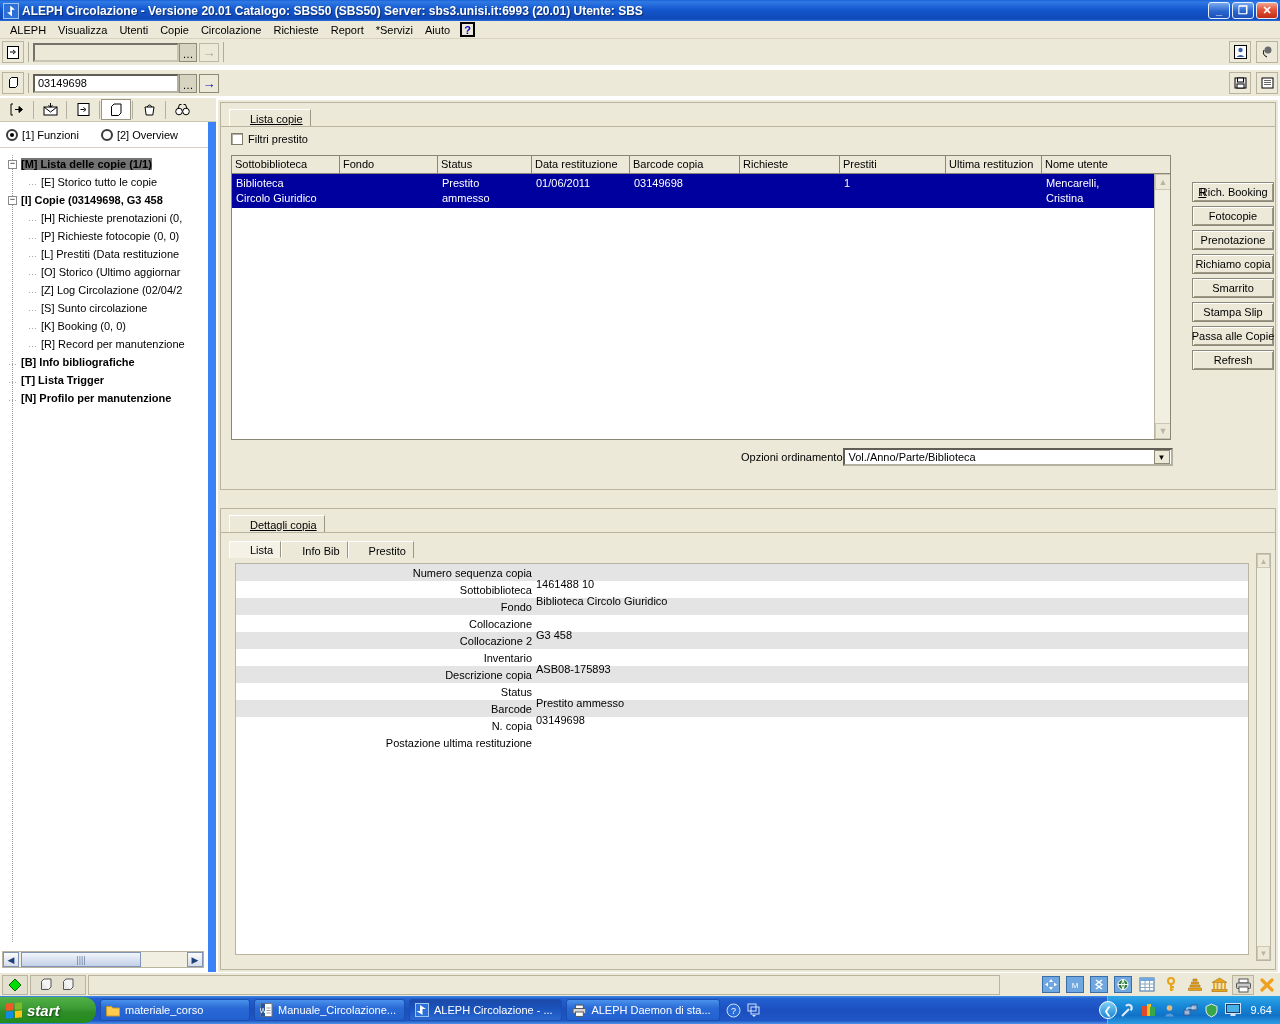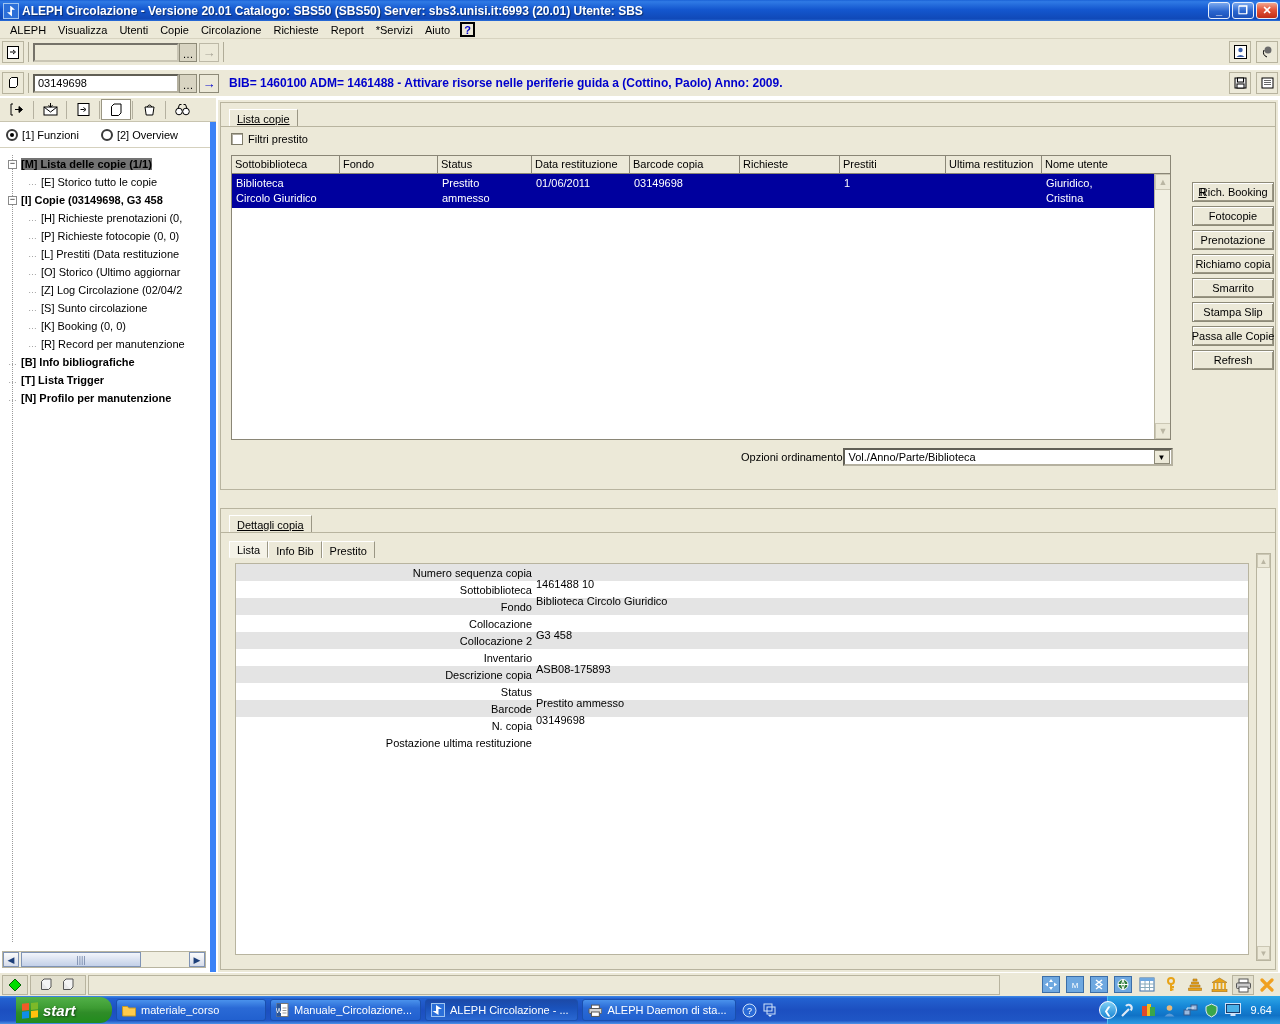--- a/index.html
+++ b/index.html
@@ -103,21 +103,21 @@
   .icontb .ibtn {
     width: 30px; height: 21px; background: #ece9d8; border: 1px solid transparent;
     display: flex; align-items: center; justify-content: center; font-size: 12px;
   }
   .icontb .ibtn.active { background: #ffffff; border: 1px solid #9a9684; }
   .icontb .idiv { width: 1px; height: 18px; background: #b5b1a0; }
 
   
   .leftpanel {
     position: absolute; left: 0; top: 122px; width: 216px; height: 850px;
-    background: #ffffff; border-right: 6px solid #3b82f6;
+    background: #ffffff; border-right: 8px solid #3b82f6;
   }
   .radiorow {
     height: 26px; display: flex; align-items: center; gap: 4px;
     background: #ffffff; border-bottom: 1px solid #d5d1be; padding: 0 6px;
   }
   .radio { width: 12px; height: 12px; border-radius: 50%; border: 2px solid #3a3a3a;
     background: #fff; position: relative; flex: none; }
   .radio.on::after { content: ""; position: absolute; left: 2px; top: 2px; width: 4px; height: 4px;
     border-radius: 50%; background: #000; }
   .radiorow .rl { font-size: 11px; margin-right: 18px; }
@@ -147,21 +147,21 @@
     background: linear-gradient(180deg,#f2f5fb,#c3d0e8); border: 1px solid #7f93b5;
     display: flex; align-items: center; justify-content: center; color: #6d80a4; font-size: 9px; }
   .hscroll .spacer { flex: 1; }
 
   
   .work { position: absolute; left: 218px; top: 100px; width: 1060px; height: 872px; background: #ece9d8; }
 
   .panel { position: absolute; background: #ece9d8; border: 1px solid #b8b49f; }
   .tabstrip { position: absolute; left: 8px; top: 6px; height: 17px; display: flex; align-items: flex-end; }
   .tab {
-    height: 17px; padding: 1px 7px 0 7px; font-size: 11px; background: #ece9d8;
+    height: 17px; padding: 1px 7px 0 20px; font-size: 11px; background: #ece9d8;
     border-left: 1px solid #fff; border-top: 1px solid #fff; border-right: 1px solid #9a9684;
     display: flex; align-items: center;
   }
   .tab .u { text-decoration: underline; }
   .tabline { position: absolute; left: 0; right: 0; top: 23px; height: 1px; background: #b8b49f; }
 
   .cbrow { position: absolute; left: 10px; top: 30px; display: flex; align-items: center; gap: 5px; }
   .cbox { width: 12px; height: 12px; background: #fff; border: 1px solid #7f7c6a; box-shadow: inset 1px 1px 0 #b0ada0; flex:none; }
 
   
@@ -212,21 +212,21 @@
              display: flex; align-items: center; justify-content: center; background: #e3e0cf; }
   .sb-right { position: absolute; right: 2px; display: flex; gap: 2px; align-items: center; }
   .sb-icon { width: 22px; height: 20px; display: flex; align-items: center; justify-content: center;
              font-size: 12px; border: 1px solid transparent; }
 
   
   .taskbar { position: absolute; left: 0; top: 996px; width: 1280px; height: 28px;
              background: linear-gradient(180deg,#3f8ae8 0%, #2361d0 9%, #1c4fc0 50%, #1f56c6 88%, #4d93e8 100%);
              display: flex; align-items: center; }
   .startbtn {
-    width: 96px; height: 26px; margin-left: 16px;
+    width: 96px; height: 26px; margin-left: 0;
     background: linear-gradient(180deg,#52b048 0%, #3d9c33 42%, #2f8c28 60%, #218c1c 100%);
     border-top-right-radius: 12px; border-bottom-right-radius: 12px;
     display: flex; align-items: center; gap: 5px; padding-left: 6px;
     color: #fff; font-weight: bold; font-style: italic; font-size: 15px;
     text-shadow: 1px 1px 2px rgba(0,0,0,.5); flex: none;
   }
   .startflag { width: 16px; height: 15px; display: grid;
                grid-template-columns: 1fr 1fr; grid-template-rows: 1fr 1fr; gap: 1.5px;
                transform: skewY(-5deg); flex: none; }
   .startflag i { display: block; }
@@ -318,21 +318,20 @@
     <div class="sq-btn flat">
       <svg width="13" height="14" viewBox="0 0 13 14">
         <path d="M2.5 3.5 h6 v8 h-6 z" fill="#fff" stroke="#000"></path>
         <path d="M2.5 3.5 l2-2 h6 v8 l-2 2" fill="#fff" stroke="#000"></path>
       </svg>
     </div>
     <div class="sep-v"></div>
     <input class="addr-input r2" value="03149698" style="">
     <div class="dots-btn">…</div>
     <div class="go-btn">→</div>
-    <div class="bibtitle">BIB= 1460100 ADM= 1461488 - Attivare risorse nelle periferie guida a (Cottino, Paolo) Anno: 2009.</div>
     <div class="addr-right">
       <div class="sq-btn flat">
         <svg width="13" height="14" viewBox="0 0 13 14">
           <rect x="1" y="2" width="11" height="10" fill="#e8e8e8" stroke="#000"></rect>
           <rect x="3.5" y="2" width="6" height="4" fill="#fff" stroke="#000"></rect>
           <rect x="3" y="8" width="7" height="4" fill="#fff" stroke="#000"></rect>
         </svg>
       </div>
       <div class="sq-btn flat">
         <svg width="13" height="14" viewBox="0 0 13 14">
@@ -497,21 +496,21 @@
             <div class="gc" style="width:108px">Biblioteca
 Circolo Giuridico</div>
             <div class="gc" style="width:98px"></div>
             <div class="gc" style="width:94px">Prestito
 ammesso</div>
             <div class="gc" style="width:98px">01/06/2011</div>
             <div class="gc" style="width:110px">03149698</div>
             <div class="gc" style="width:100px"></div>
             <div class="gc" style="width:106px">1</div>
             <div class="gc" style="width:96px"></div>
-            <div class="gc" style="width:114px">Giuridico,
+            <div class="gc" style="width:114px">Mencarelli,
 Cristina</div>
           </div>
           <div class="gridsb">
             <div class="arw">▲</div>
             <div class="arw bottom">▼</div>
           </div>
         </div>
       </div>
 
       <div class="sortrow">

